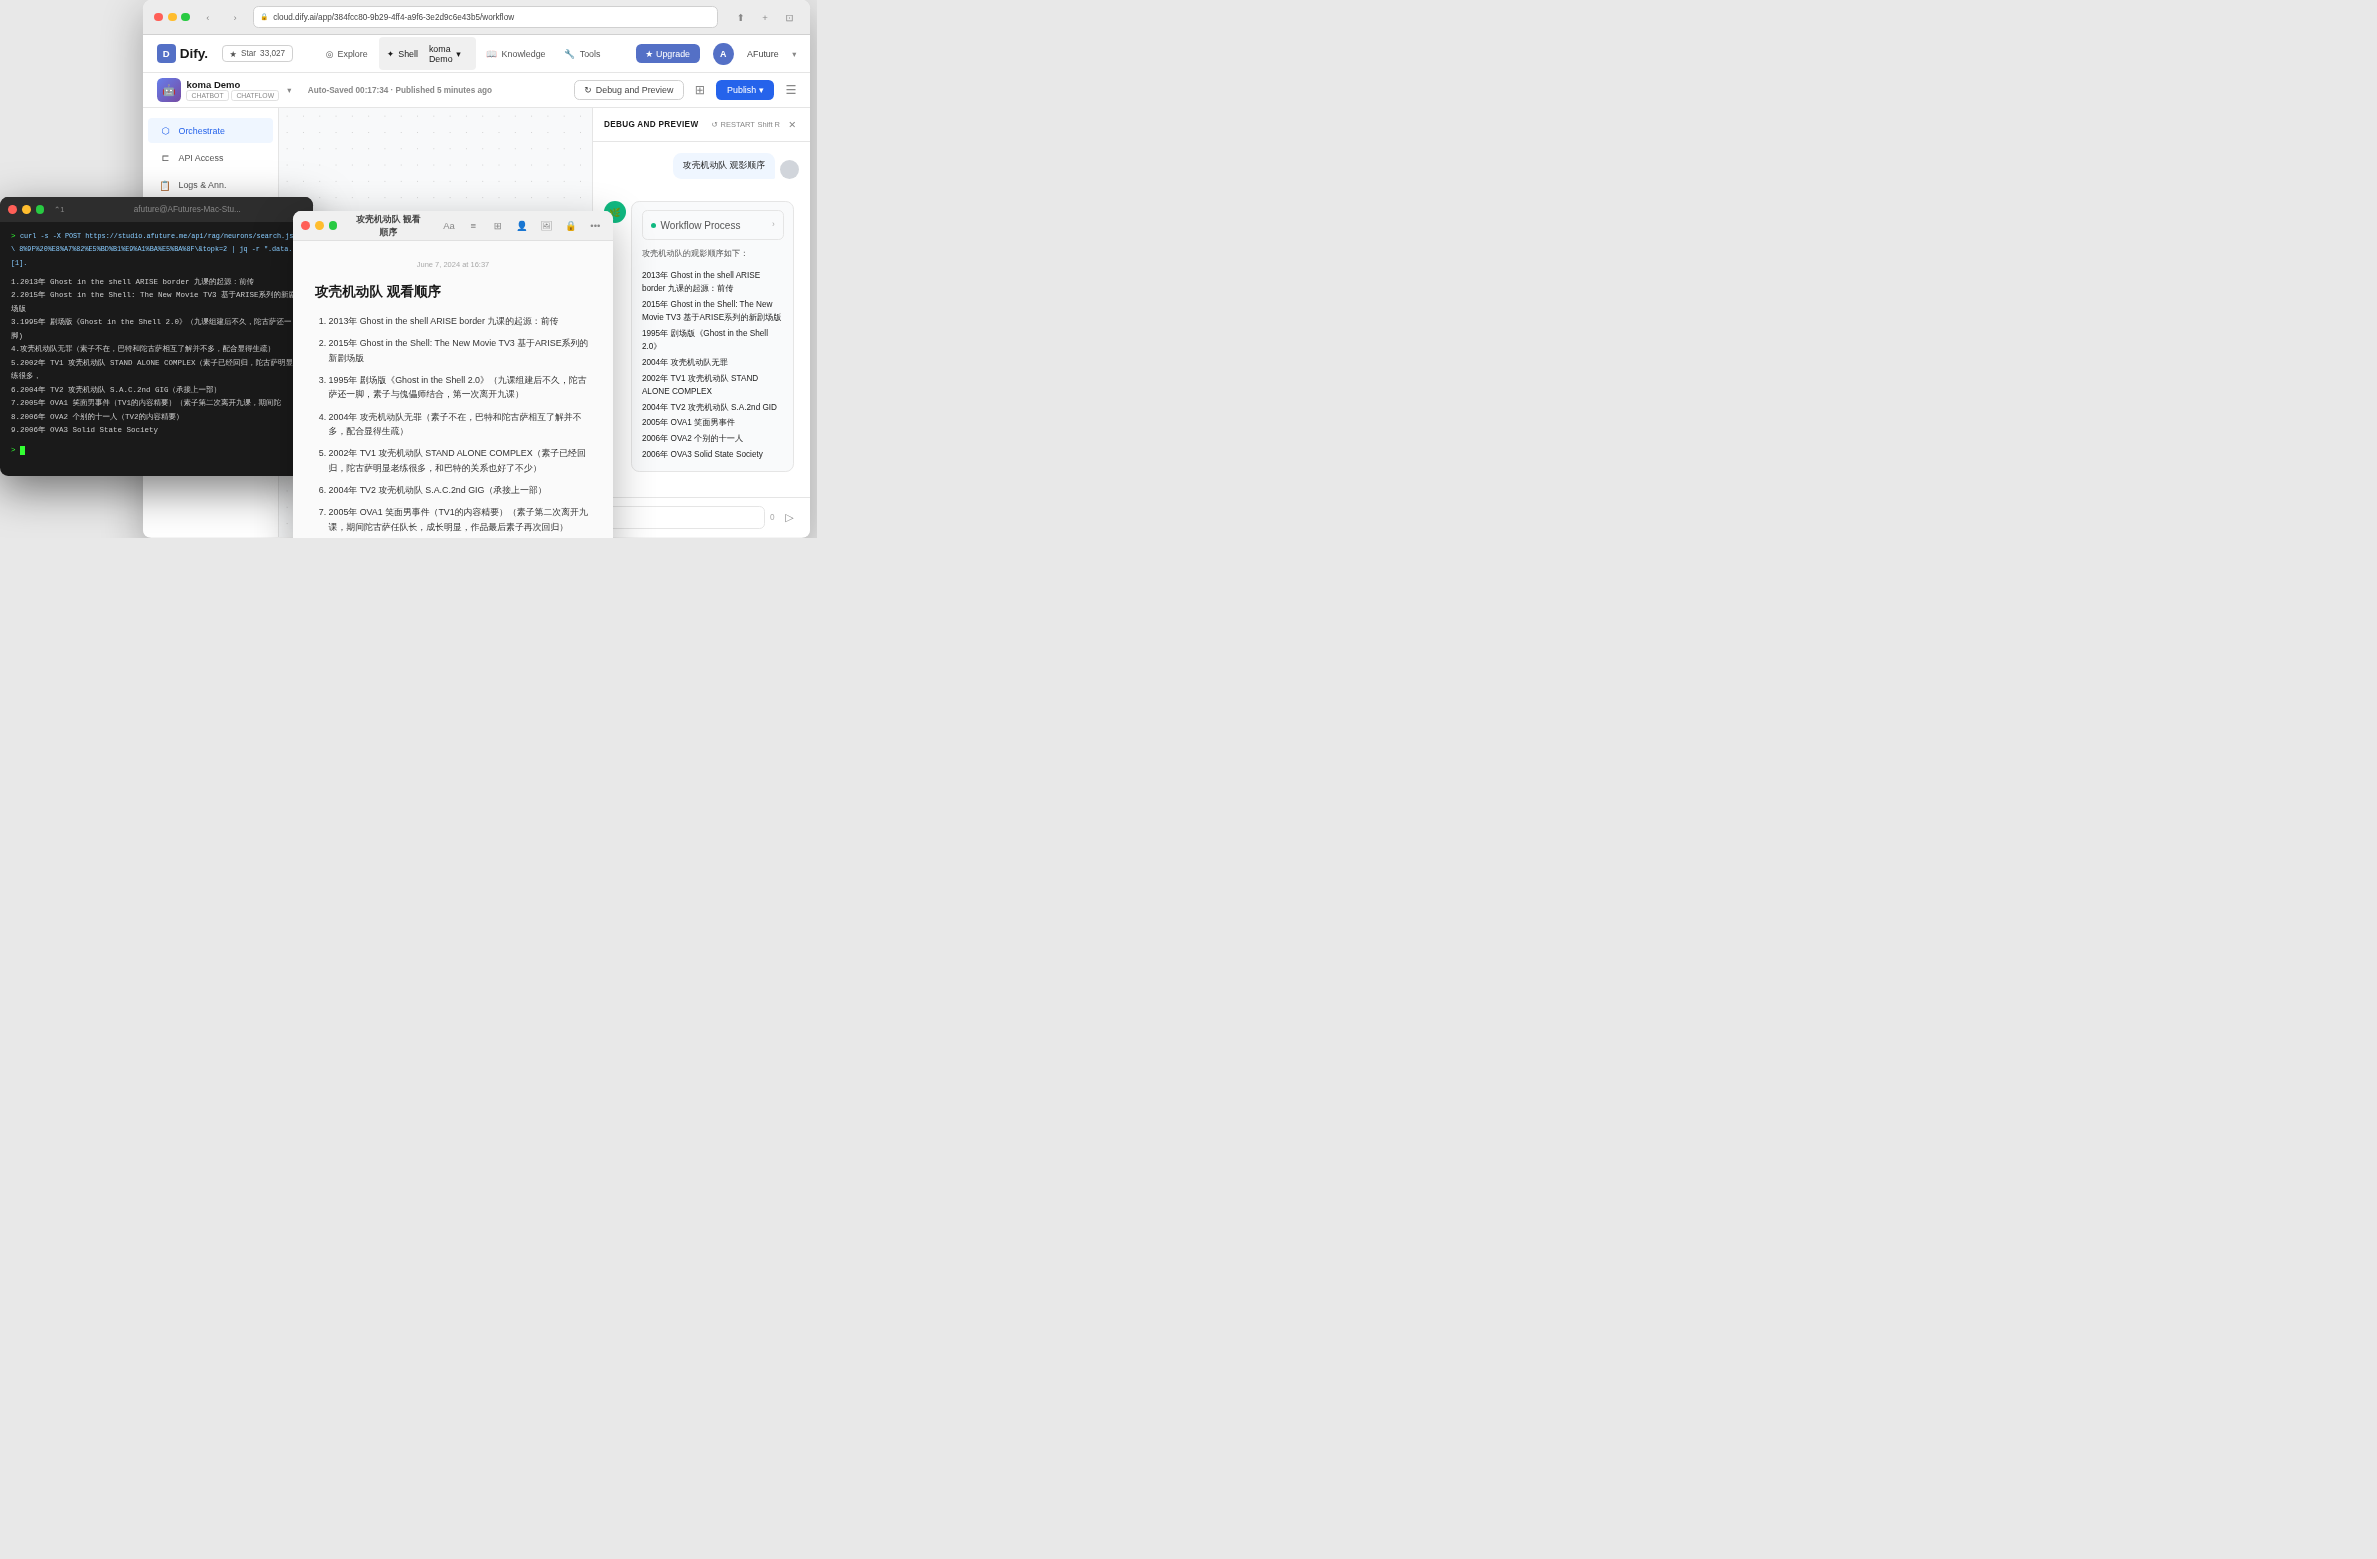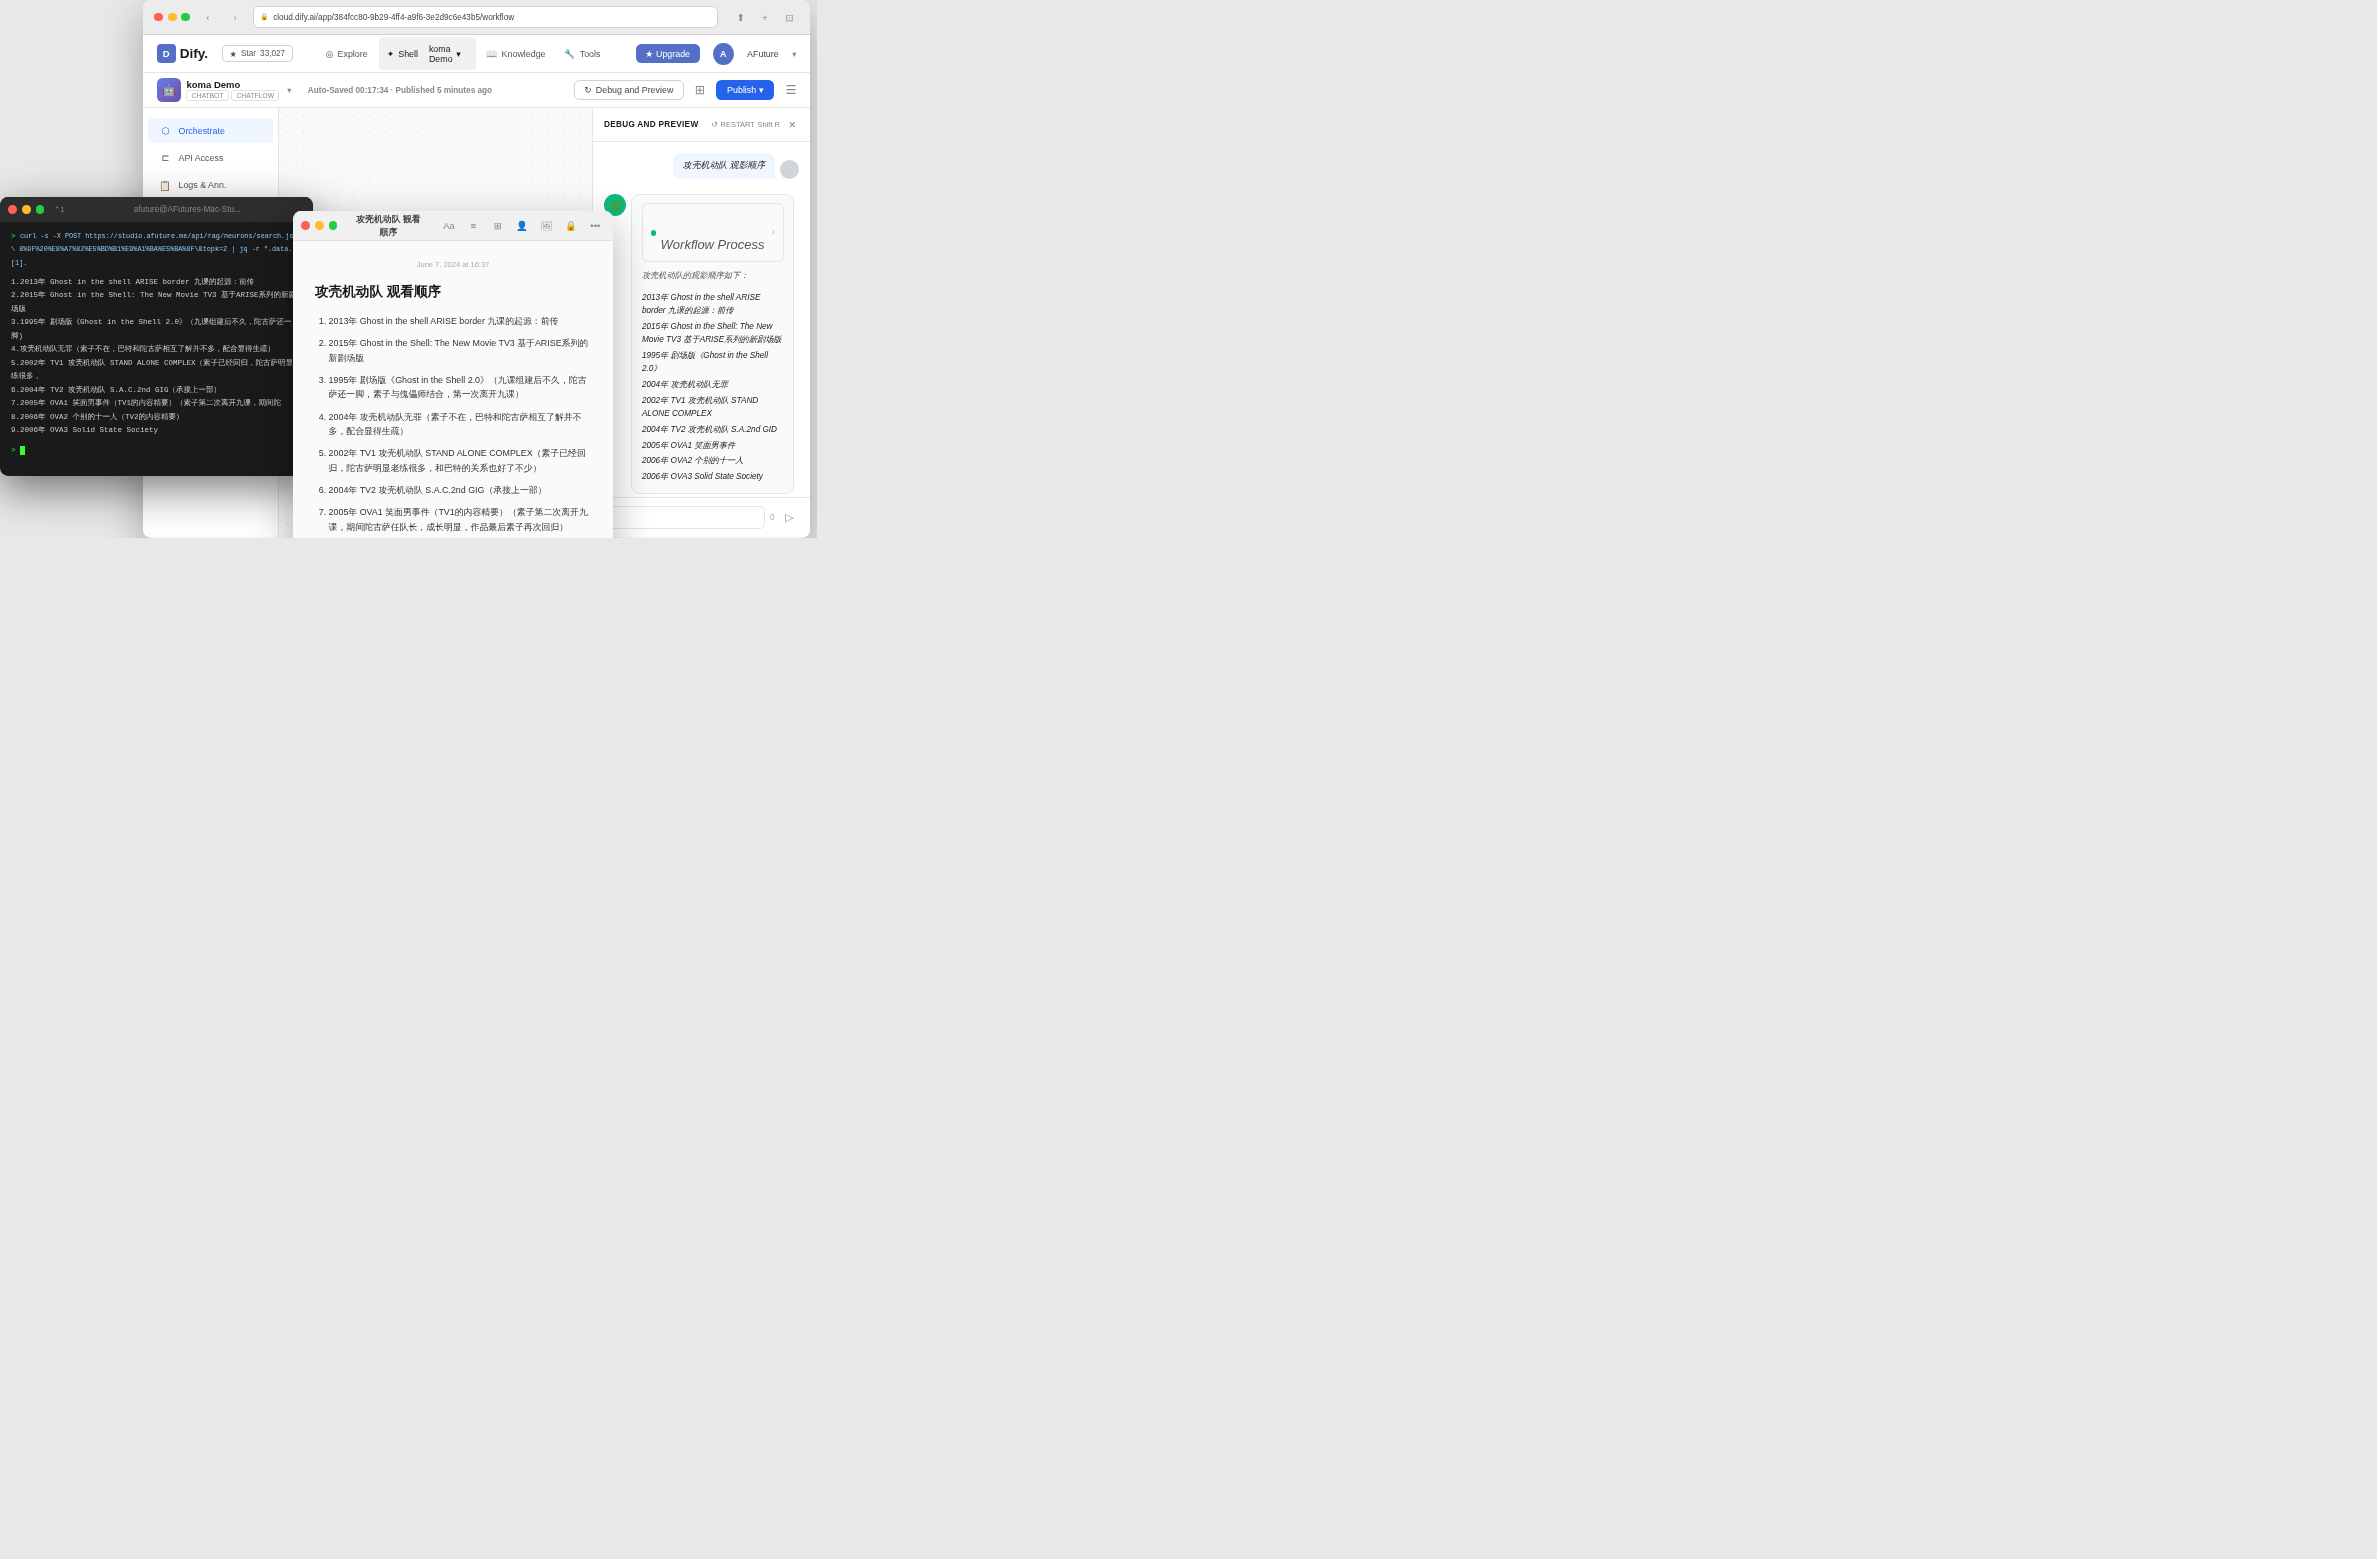--- a/index.html
+++ b/index.html
@@ -427,22 +427,21 @@
       color: #888;
       font-size: 9.5px;
     }
 
     .debug-messages {
       flex: 1;
       overflow-y: auto;
       padding: 11px;
       display: flex;
       flex-direction: column;
-      gap: 15px;
-      font-style: italic;
+      gap: 22px;
     }
 
     .user-message {
       align-self: flex-end;
       display: flex;
       align-items: flex-end;
       gap: 5.4px;
     }
 
     .message-bubble {
@@ -498,24 +497,23 @@
       margin-bottom: 6.8px;
       border: 0.7px solid #e5e5e5;
       cursor: pointer;
     }
     .wf-status-dot {
       width: 5.4px; height: 5.4px;
       border-radius: 50%;
       background: #10b981;
     }
     .wf-label {
-      font-size: 13px;
+      font-size: 10px;
       color: #555;
       flex: 1;
-      margin-top: 24px;
     }
 
     .bot-text {
       font-size: 8.2px;
       color: #1a1a1a;
       line-height: 1.8;
     }
 
     .bot-text-intro {
       margin-bottom: 5.4px;

